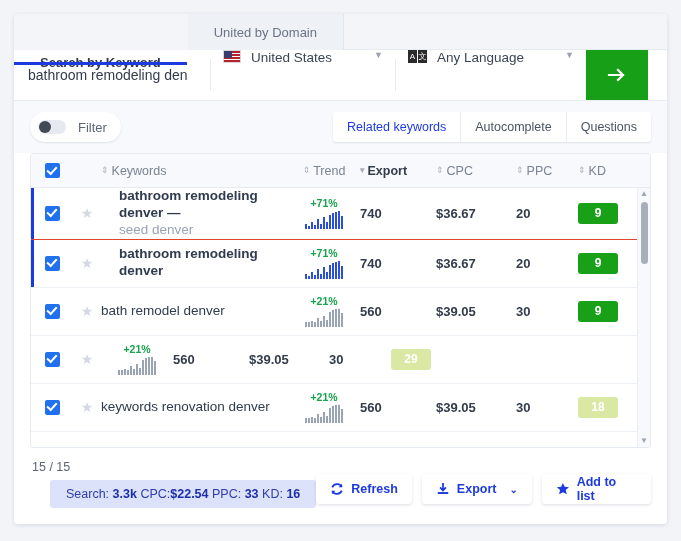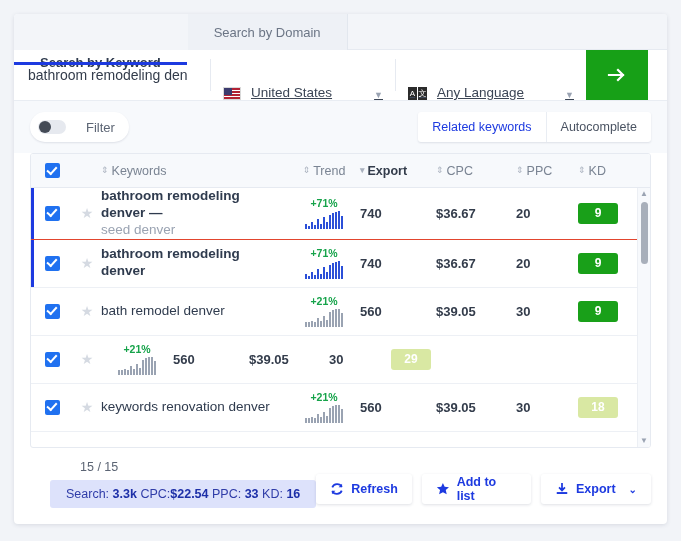--- a/index.html
+++ b/index.html
@@ -59,24 +59,24 @@
     width: 196px;
     display: flex; align-items: center;
     padding: 0 14px;
     border: none; outline: none;
     font-family: "Liberation Sans", sans-serif;
     font-size: 14px; color: #333c4b;
     background: transparent;
   }
   .vsep { width: 1px; background: #e6eaf1; margin: 9px 0; }
   .selector {
-    display: flex; align-items: flex-end;
+    display: flex; align-items: flex-start;
     padding: 0 12px;
     cursor: pointer;
-    font-size: 13.5px; color: #3b4555; text-decoration: underline;
+    font-size: 13.5px; color: #3b4555;
   }
   .selector.country { width: 184px; }
   .selector.language { width: 190px; }
   .sel-label { flex: 1; padding-left: 10px; }
   .caret { color: #9aa3b2; font-size: 9px; margin-left: 6px; }
   .flag-icon {
     width: 18px; height: 13px;
     background:
       linear-gradient(#b22234 0 14.3%, #fff 14.3% 28.6%, #b22234 28.6% 42.9%,
                       #fff 42.9% 57.2%, #b22234 57.2% 71.5%, #fff 71.5% 85.8%,
@@ -109,21 +109,21 @@
   }
 
   
   .toolbar {
     display: flex; align-items: center;
     height: 52px;
     padding: 0 16px;
     background: #f7f9fc;
   }
   .filter-pill {
-    display: flex; align-items: center; gap: 20px;
+    display: flex; align-items: center; gap: 12px;
     height: 30px; padding: 0 14px 0 8px;
     background: #fff; border-radius: 15px;
     box-shadow: 0 1px 2px rgba(40,50,80,.12);
     cursor: pointer;
   }
   .toggle {
     width: 28px; height: 14px; border-radius: 7px;
     background: #e6e9ef; position: relative;
   }
   .toggle::after {
@@ -206,21 +206,21 @@
     display: flex; align-items: center; justify-content: center;
     cursor: pointer;
   }
   .cbox::after {
     content: ""; width: 4px; height: 8px;
     border: solid #fff; border-width: 0 2px 2px 0;
     transform: rotate(42deg) translate(-1px,-1px);
   }
   .star { color: #d5dae2; font-size: 14px; cursor: pointer; }
   .kw-text { font-size: 13.5px; color: #2f3b4e; line-height: 1.25; }
-  .kw-text.bold { font-weight: bold; }
+  .kw-text.bold { font-weight: bold; margin-left: 18px; }
   .kw-sub { color: #9aa3b2; font-weight: normal; }
   .trend-pct { font-size: 10.5px; color: #16a34a; font-weight: bold; margin-bottom: 2px; }
   .spark { display: flex; align-items: flex-end; gap: 1px; height: 18px; }
   .spark i { width: 2px; background: #2b4fd8; display: block; }
   .spark.gray i { background: #9aa3b2; }
   .num { font-size: 13px; color: #333c4b; font-weight: bold; }
   .kd-badge {
     display: inline-flex; align-items: center; justify-content: center;
     width: 40px; height: 21px; border-radius: 3px;
     color: #fff; font-size: 12px; font-weight: bold;
@@ -244,21 +244,21 @@
     background: #a8afba; border-radius: 4px;
   }
 
   
   .footer {
     display: flex; align-items: flex-start;
     padding: 12px 16px 0 16px;
     height: 70px;
   }
   .foot-left { display: flex; flex-direction: column; gap: 6px; }
-  .count { font-size: 12.5px; color: #5c6574; padding-left: 2px; margin-left: 48px; }
+  .count { font-size: 12.5px; color: #5c6574; padding-left: 2px; }
   .summary {
     background: #dde2fb; color: #2f3ca8;
     border-radius: 3px;
     padding: 7px 16px;
     font-size: 12.5px;
     margin-left: 20px;
     white-space: nowrap;
   }
   .summary b { color: #1d2fa8; }
   .foot-right { margin-left: auto; display: flex; gap: 10px; padding-top: 14px; }
@@ -275,21 +275,21 @@
 </head>
 <body>
 
 <div class="card">
 
   <div class="tabs">
     <div class="tab active">
       <span>Search by Keyword</span>
     </div>
     <div class="tab">
-      <span>Search by Domain</span>
+      <span>United by Domain</span>
     </div>
     <div class="tabs-filler"></div>
   </div>
 
   <div class="searchbar">
     <input class="kw-input" type="text" value="bathroom remodeling den" style="">
     <div class="vsep"></div>
 
     <div class="selector country">
       <span class="flag-icon"></span>
@@ -319,20 +319,23 @@
       <span class="toggle"></span>
       <span class="filter-label">Filter</span>
     </div>
     <div class="spacer"></div>
     <div class="seg">
       <div class="seg-item active">
         <span>Related keywords</span>
       </div>
       <div class="seg-item">
         <span>Autocomplete</span>
+      </div>
+      <div class="seg-item">
+        <span>Questions</span>
       </div>
     </div>
   </div>
 
   <div class="table-wrap">
     <div class="thead">
       <div class="c-check">
         <span class="cbox"></span>
       </div>
       <div class="c-star"></div>
@@ -552,27 +555,27 @@
         <svg width="14" height="14" viewBox="0 0 16 16">
           <path d="M13.5 5.5A6 6 0 0 0 2.6 6.2" stroke="#1d3ae0" stroke-width="2" fill="none"></path>
           <path d="M2.5 10.5a6 6 0 0 0 10.9-.7" stroke="#1d3ae0" stroke-width="2" fill="none"></path>
           <path d="M13.8 2v4h-4z" fill="#1d3ae0"></path>
             <path d="M2.2 14v-4h4z" fill="#1d3ae0"></path>
         </svg>
         <span>Refresh</span>
       </div>
       <div class="fbtn">
         <svg width="14" height="14" viewBox="0 0 16 16">
-          <path d="M8 1l2 4.5 5 .5-3.7 3.3 1.1 4.9L8 11.7 3.6 14.2l1.1-4.9L1 6l5-.5z" fill="#1d3ae0"></path>
-        </svg>
-        <span>Add to list</span>
-      </div>
-      <div class="fbtn">
-        <svg width="14" height="14" viewBox="0 0 16 16">
           <path d="M8 1v7M4.6 6.2L8 9.6l3.4-3.4" stroke="#1d3ae0" stroke-width="2" fill="none"></path>
           <rect x="2" y="11.5" width="12" height="2.2" fill="#1d3ae0"></rect>
         </svg>
         <span>Export</span>
         <span class="caret" style="color:#1d3ae0;font-size:10px">⌄</span>
       </div>
+      <div class="fbtn">
+        <svg width="14" height="14" viewBox="0 0 16 16">
+          <path d="M8 1l2 4.5 5 .5-3.7 3.3 1.1 4.9L8 11.7 3.6 14.2l1.1-4.9L1 6l5-.5z" fill="#1d3ae0"></path>
+        </svg>
+        <span>Add to list</span>
+      </div>
     </div>
   </div>
 </div>
 
 </body></html>

